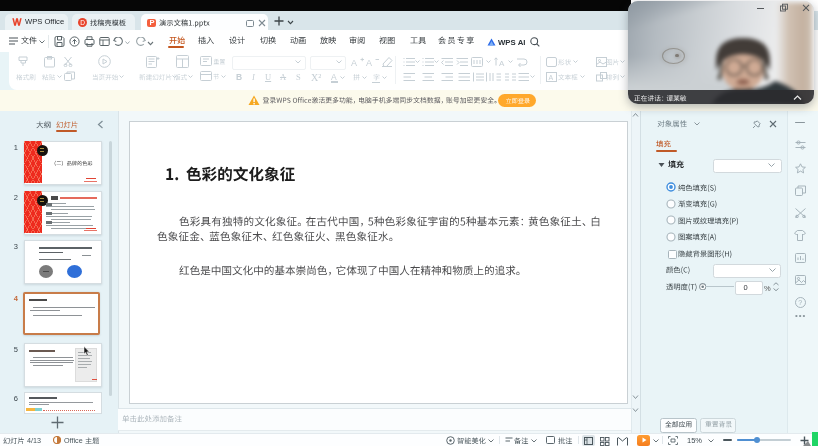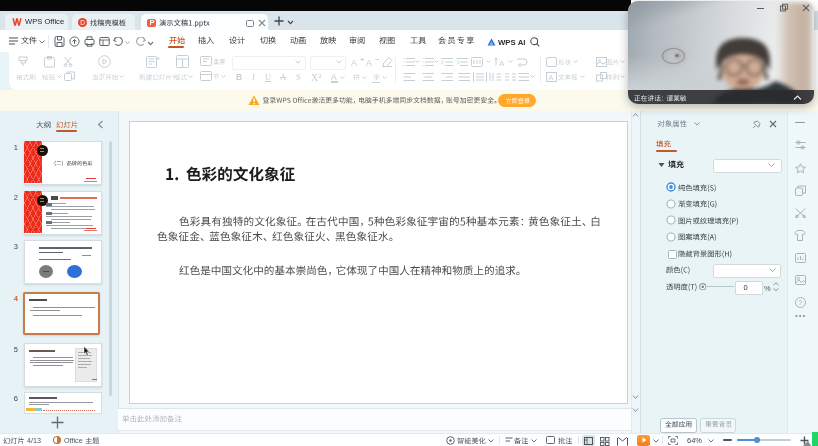--- a/index.html
+++ b/index.html
@@ -655,21 +655,21 @@
 <svg class="ab" width="5" height="6" viewBox="0 0 5 6" style="left:641.5px;top:437px;">
     <path d="M0.5 0.5 L4.5 3 L0.5 5.5 Z" fill="#fff"></path>
   </svg>
 <svg class="ab" width="6" height="4" viewBox="0 0 6 4" style="left:653px;top:439px;">
     <path d="M0.5 0.5 L3 3 L5.5 0.5" fill="none" stroke="#6a7478" stroke-width="1"></path>
   </svg>
 <div class="ab" style="left:662px;top:436px;width:1px;height:8px;background:#e0e6ea"></div>
 <svg class="ab" width="10" height="9" viewBox="0 0 10 9" style="left:668px;top:436px;">
     <path d="M0.5 2.5 V0.5 H2.5 M7.5 0.5 H9.5 V2.5 M9.5 6.5 V8.5 H7.5 M2.5 8.5 H0.5 V6.5 M3 3 H7 V6 H3 Z" fill="none" stroke="#5a666c" stroke-width="0.9"></path>
   </svg>
-<div class="ab" style="left:687px;top:435.5px;font-size:7.5px;color:#3f4a50">64%</div>
+<div class="ab" style="left:687px;top:435.5px;font-size:7.5px;color:#3f4a50">15%</div>
 <svg class="ab" width="6" height="4" viewBox="0 0 6 4" style="left:708px;top:439px;">
     <path d="M0.5 0.5 L3 3 L5.5 0.5" fill="none" stroke="#6a7478" stroke-width="1"></path>
   </svg>
 <div class="ab" style="left:723px;top:439.3px;width:9px;height:1.8px;background:#4a565c;border-radius:1px"></div>
 <div class="ab" style="left:737px;top:439.3px;width:54px;height:1.6px;background:#c3ced4;border-radius:1px"></div>
 <div class="ab" style="left:737px;top:439.3px;width:19px;height:1.6px;background:#4f8fd2;border-radius:1px"></div>
 <div class="ab" style="left:753.5px;top:437px;width:6px;height:6px;border-radius:50%;background:#4f8fd2"></div>
 <svg class="ab" width="9" height="9" viewBox="0 0 9 9" style="left:800px;top:436px;">
     <path d="M4.5 0.5 V8.5 M0.5 4.5 H8.5" stroke="#4a565c" stroke-width="1.4"></path>
   </svg>

